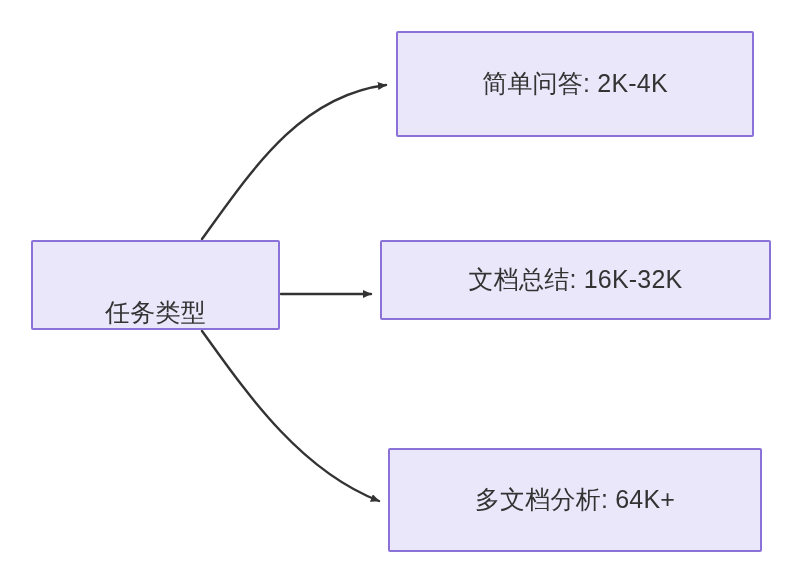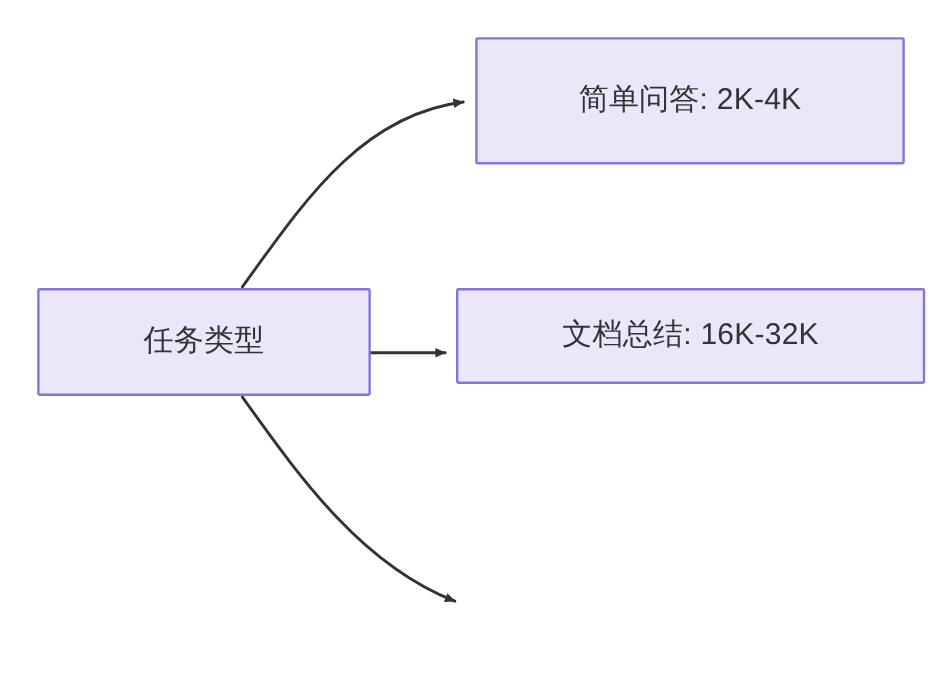--- a/index.html
+++ b/index.html
@@ -41,22 +41,23 @@
     color: #333333;
     font-size: 25px;
     line-height: 1.25;
     letter-spacing: 0.2px;
     white-space: nowrap;
     text-align: center;
   }
   #node-source {
     left: 31px;
     top: 240px;
-    width: 278px;
+    width: 249px;
     height: 90px;
+    align-items: flex-end;
   }
   #node-simple-qa {
     left: 396px;
     top: 31px;
     width: 358px;
     height: 106px;
   }
   #node-doc-summary {
     left: 380px;
     top: 240px;
@@ -94,14 +95,17 @@
   </div>
 
   <div class="node" id="node-simple-qa">
     <span class="node-label">简单问答: 2K-4K</span>
   </div>
 
   <div class="node" id="node-doc-summary">
     <span class="node-label">文档总结: 16K-32K</span>
   </div>
 
+  <div class="node" id="node-multi-doc">
+    <span class="node-label">多文档分析: 64K+</span>
+  </div>
 
 </div>
 
 </body></html>

